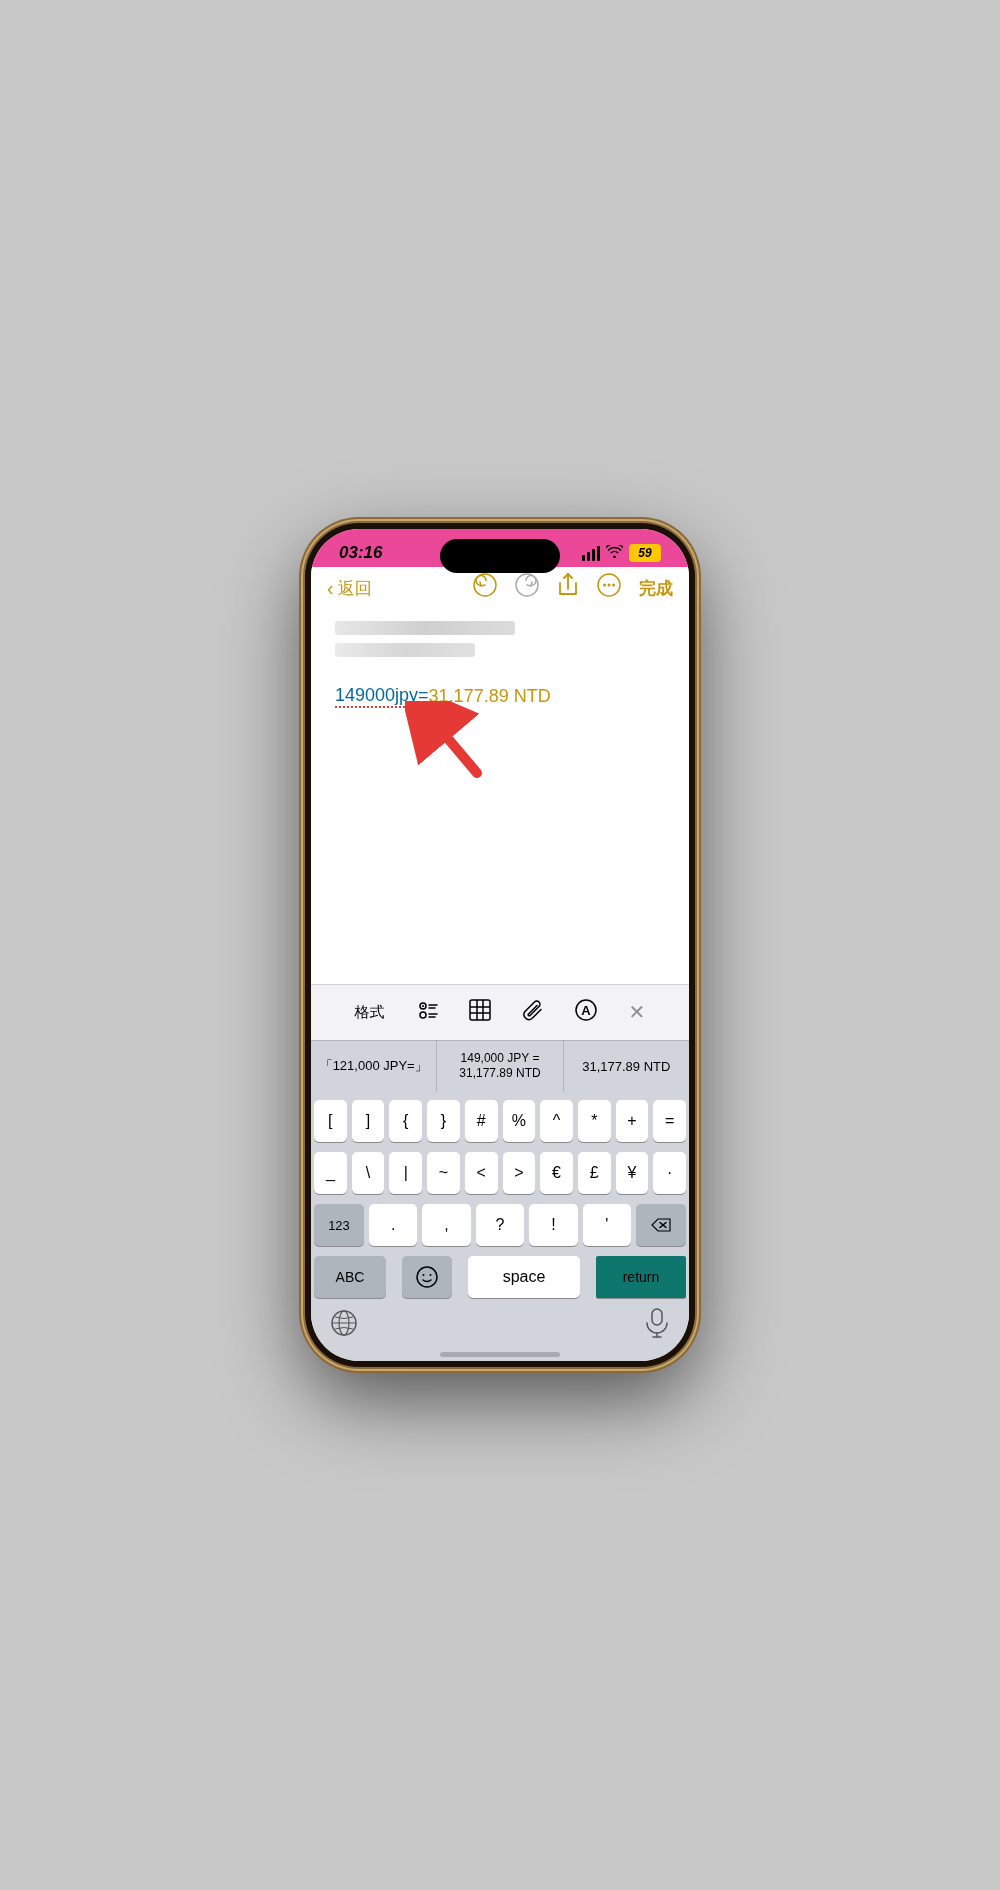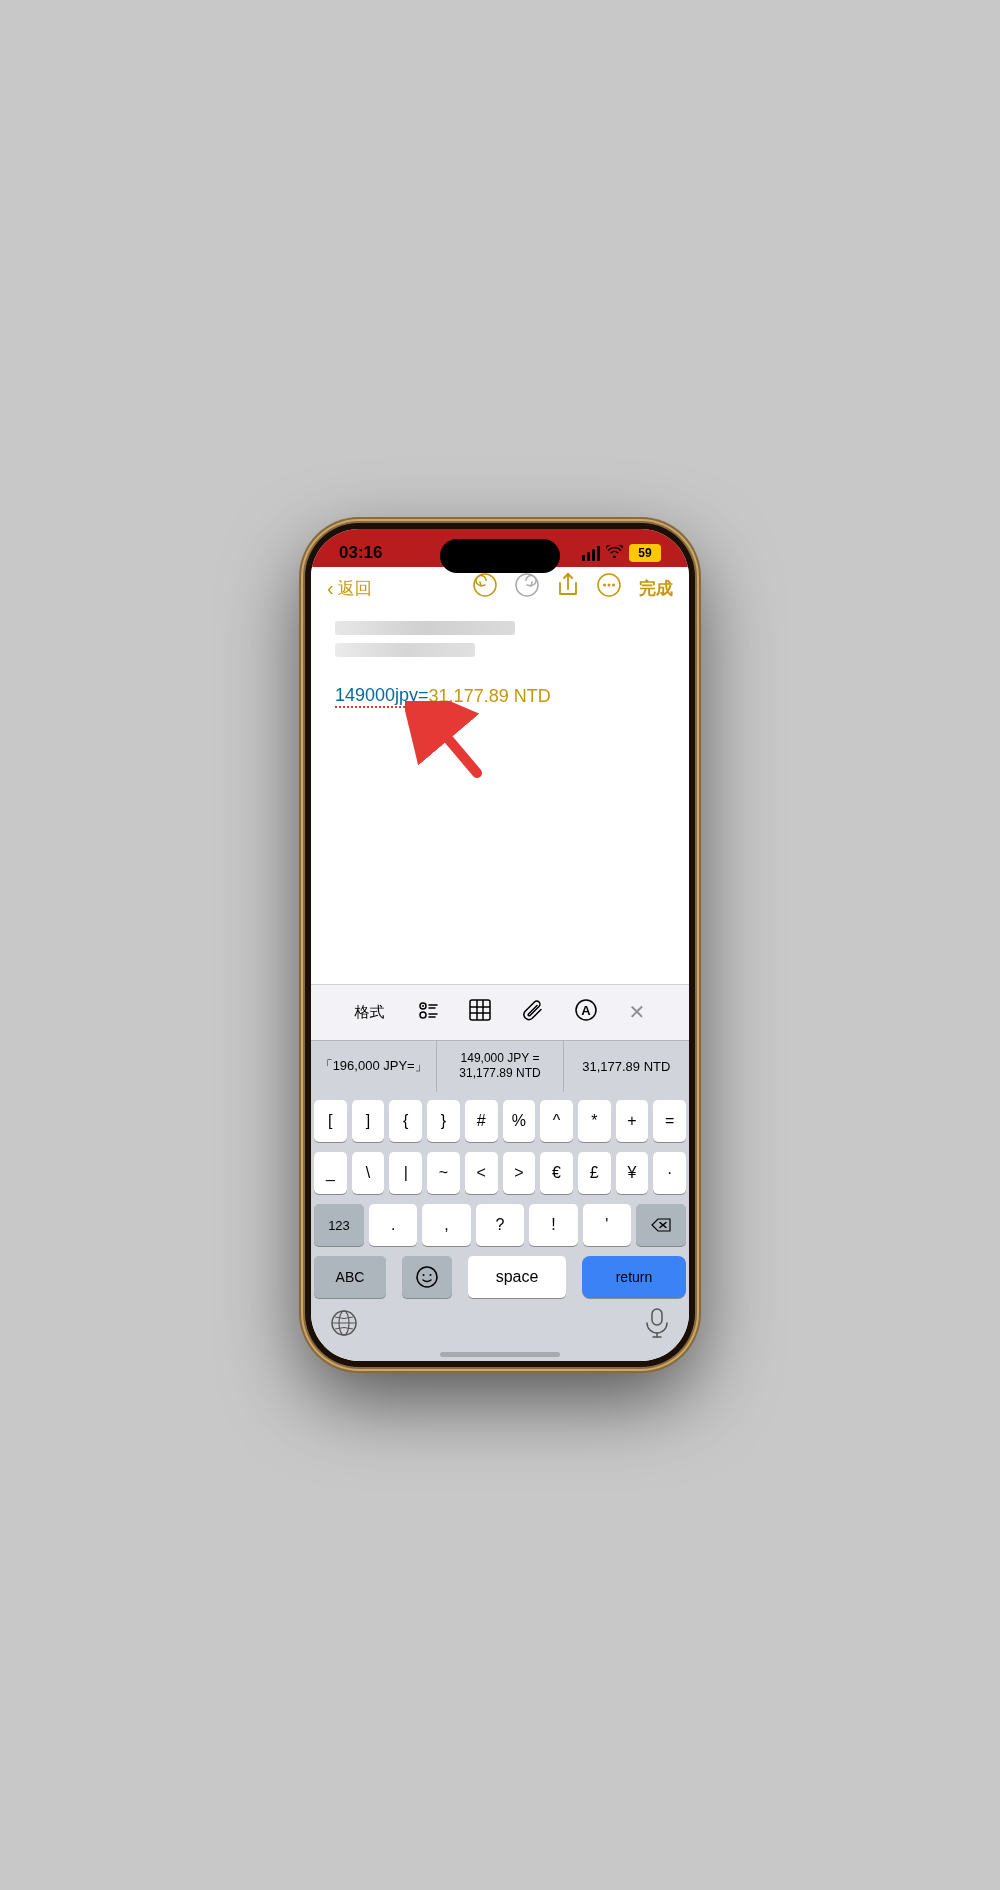--- a/index.html
+++ b/index.html
@@ -38,23 +38,24 @@
       display: flex;
       flex-direction: column;
     }
 
     
     .status-bar {
       display: flex;
       justify-content: space-between;
       align-items: center;
       padding: 14px 28px 4px 28px;
-      background: #b91c1c;
+      background: #ec4899;
       flex-shrink: 0;
       position: relative;
+      font-style: italic;
     }
     .status-time {
       font-size: 17px;
       font-weight: 600;
       color: #000;
     }
     .dynamic-island {
       position: absolute;
       top: 10px;
       left: 50%;
@@ -290,32 +291,32 @@
       font-size: 16px;
       color: #000;
       display: flex;
       align-items: center;
       justify-content: center;
       cursor: pointer;
       height: 42px;
       flex: 1;
     }
     .key-return {
-      background: #3b82f6;
-      border-radius: 8px;
+      background: #0f766e;
+      border-radius: 2px;
       box-shadow: 0 1px 0 rgba(0,0,0,0.35);
       font-size: 14px;
       font-weight: 500;
       color: #000;
       display: flex;
       align-items: center;
       justify-content: center;
       cursor: pointer;
       height: 42px;
-      width: 104px;
+      width: 90px;
     }
 
     .kb-mic-row {
       display: flex;
       justify-content: space-between;
       align-items: center;
       padding: 4px 16px 10px 16px;
     }
     .home-indicator {
       width: 120px;
@@ -453,21 +454,21 @@
       <span class="toolbar-btn">
         <svg width="22" height="22" viewBox="0 0 22 22" fill="none">
           <circle cx="11" cy="11" r="10" stroke="#000" stroke-width="1.5"></circle>
           <text x="11" y="16" text-anchor="middle" font-size="13" font-weight="700" fill="#000">A</text>
         </svg>
       </span>
       <span class="toolbar-btn toolbar-close">✕</span>
     </div>
 
     <div class="autocomplete-bar">
-      <div class="autocomplete-item" style="font-size:13px;">「196,000 JPY=」</div>
+      <div class="autocomplete-item" style="font-size:13px;">「121,000 JPY=」</div>
       <div class="autocomplete-item" style="font-size:12px; line-height:1.3;">149,000 JPY =<br>31,177.89 NTD</div>
       <div class="autocomplete-item" style="font-size:13px;">31,177.89 NTD</div>
     </div>
 
     <div class="keyboard">
 
       <div class="kb-row">
         <div class="key">[</div>
         <div class="key">]</div>
         <div class="key">{</div>

